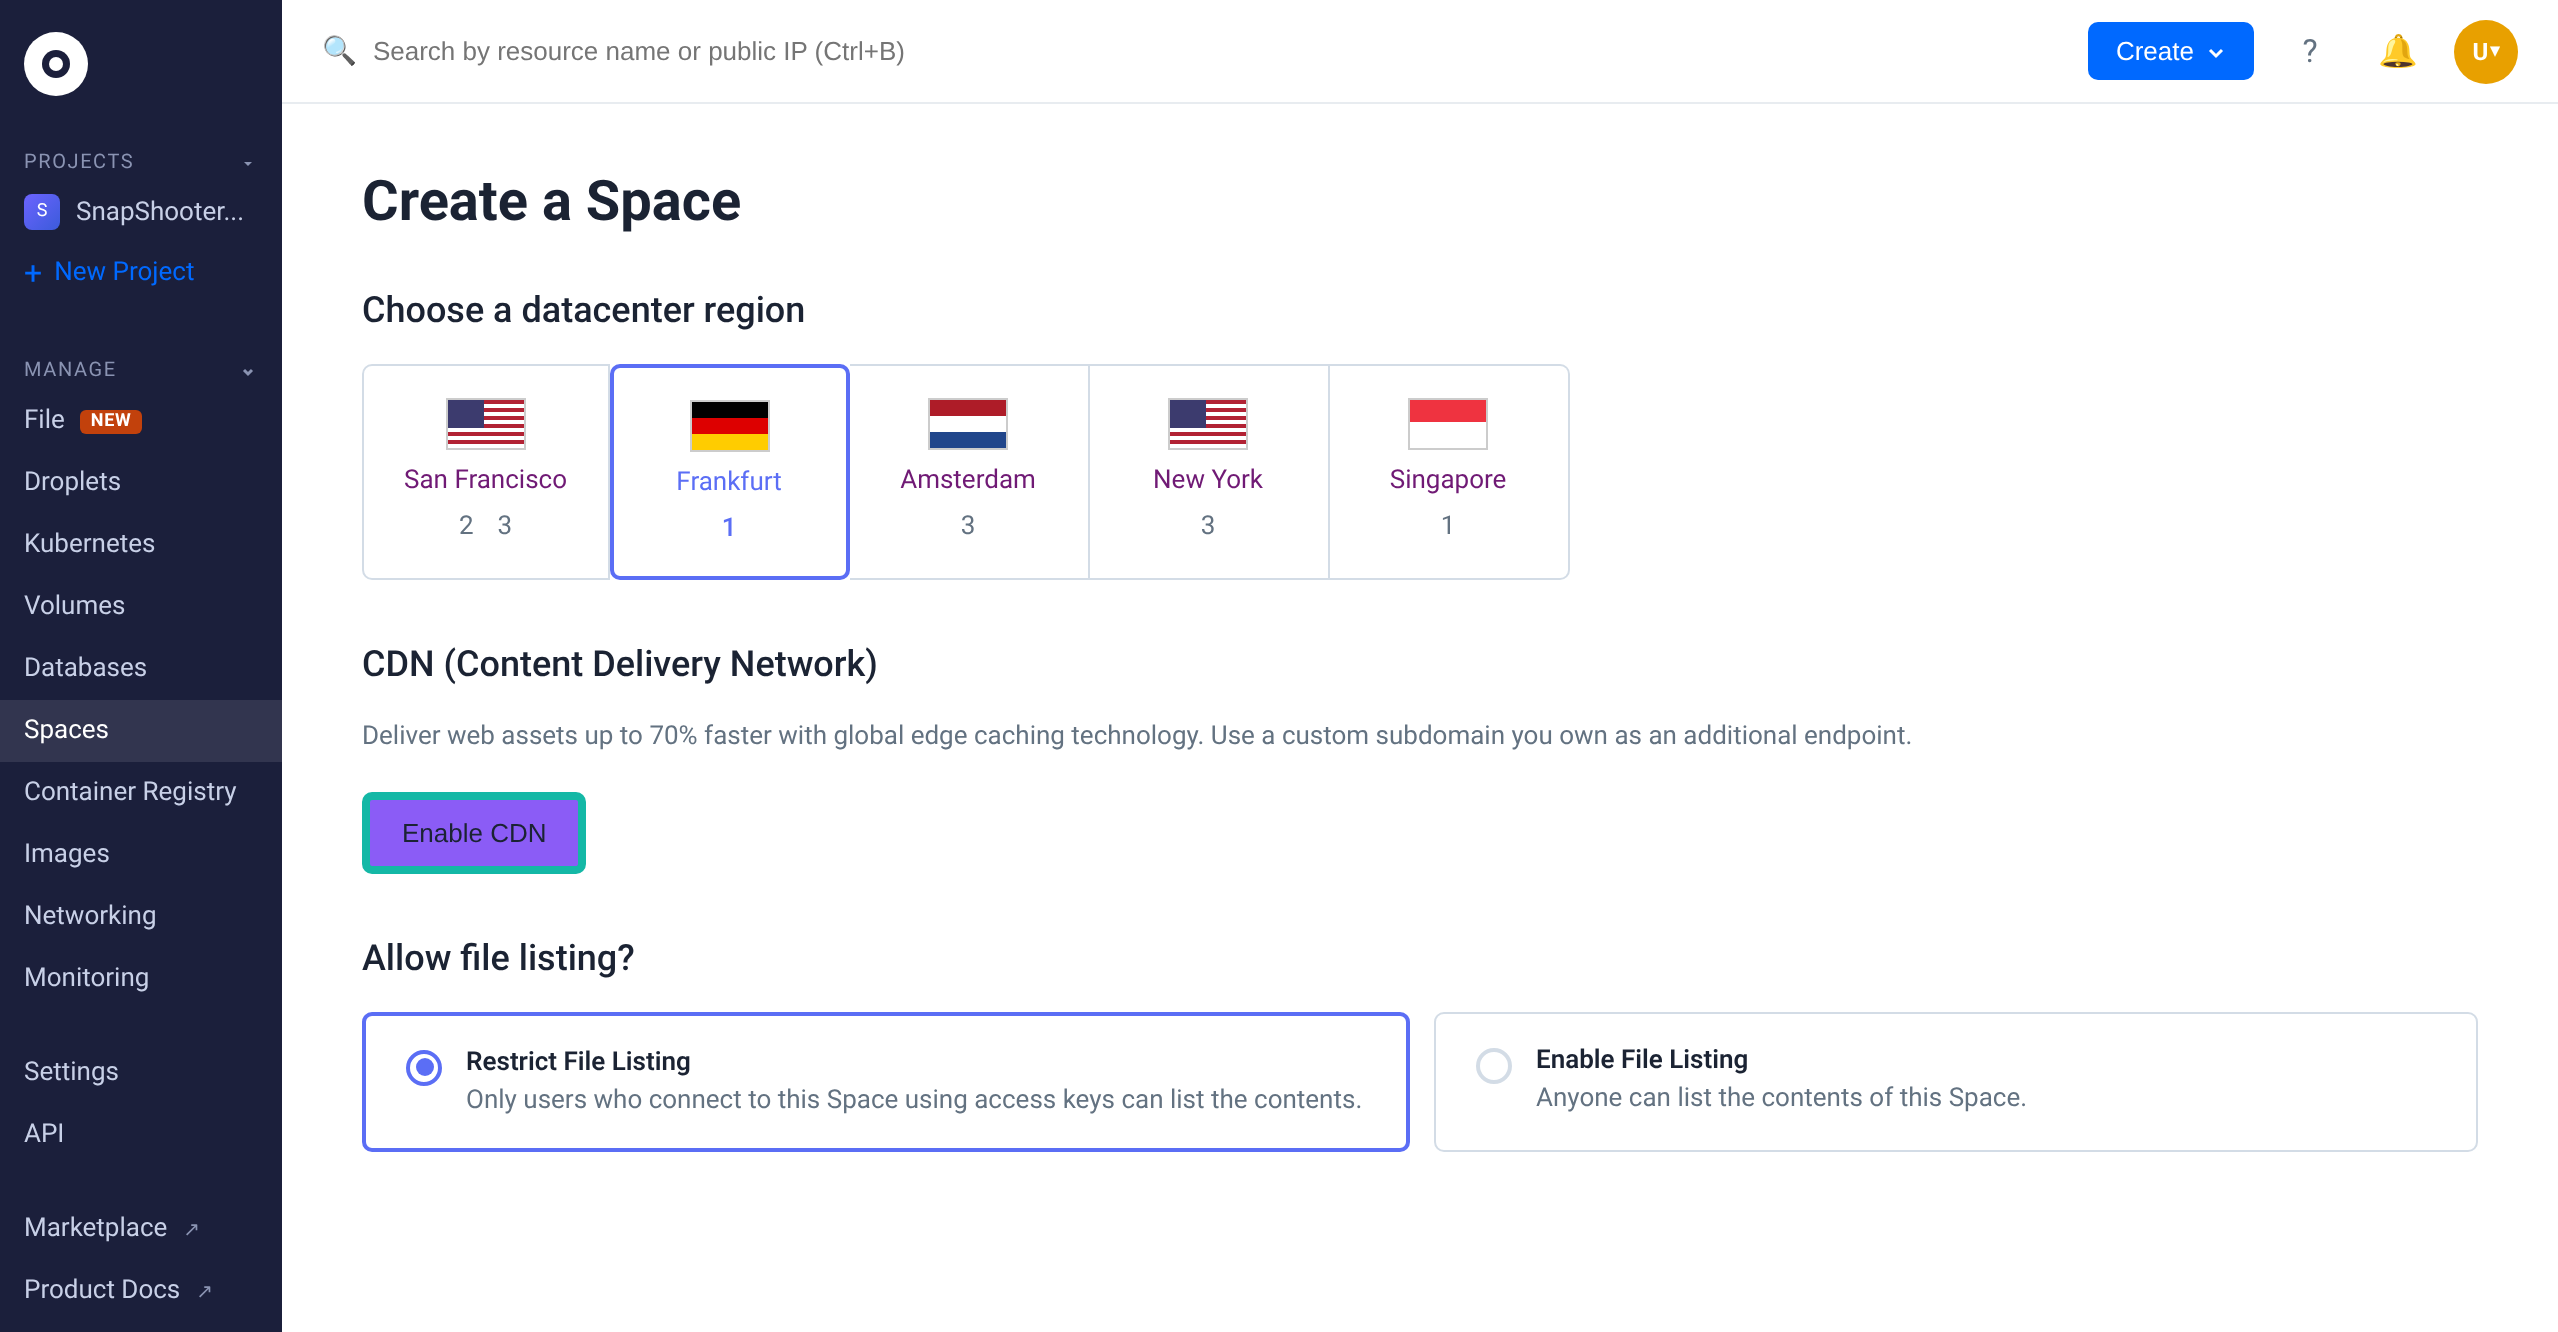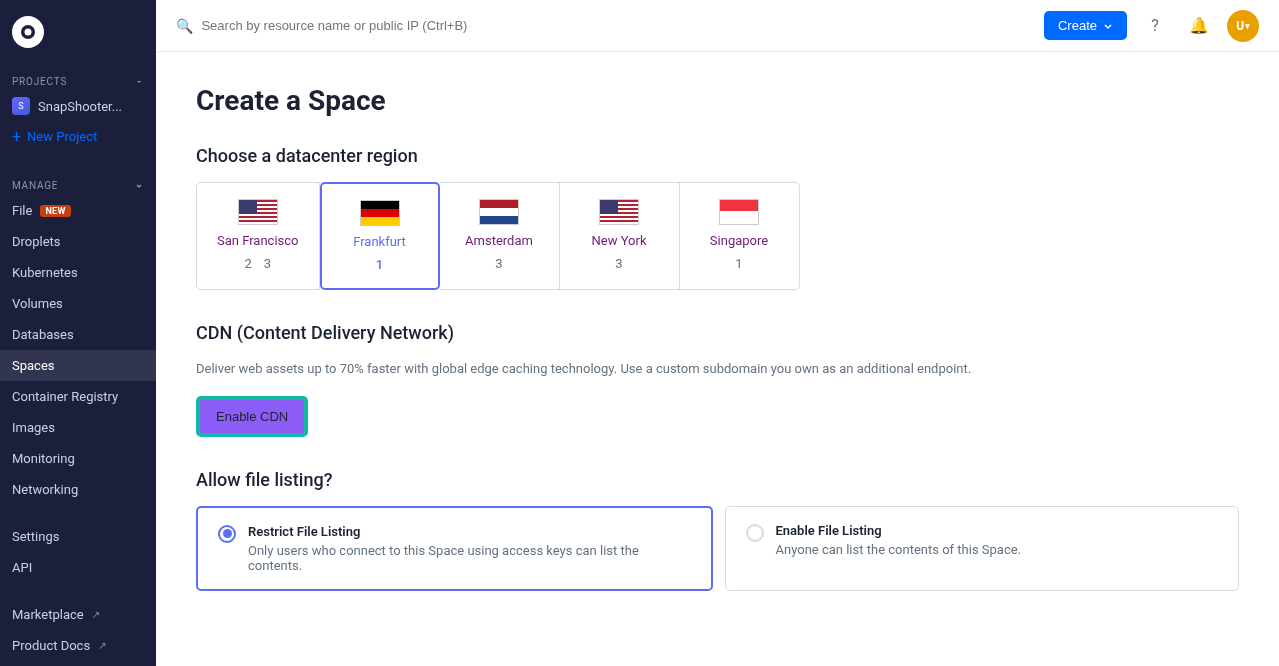--- a/index.html
+++ b/index.html
@@ -1,20 +1,20 @@
 <!DOCTYPE html>
 <html><head>
   <meta charset="utf-8">
   <style>
     * { box-sizing: border-box; margin: 0; padding: 0; }
     body { font-family: -apple-system, BlinkMacSystemFont, 'Segoe UI', Roboto, sans-serif; background: #fff; display: flex; height: 666px; overflow: hidden; }
 
     
     .sidebar {
-      width: 156px;
+      width: 141px;
       background: #1b1f3b;
       color: #fff;
       display: flex;
       flex-direction: column;
       height: 100%;
       overflow-y: auto;
       flex-shrink: 0;
       text-align: center;
     }
     .sidebar-logo {
@@ -409,24 +409,24 @@
   <div class="sidebar-item active">
     <span>Spaces</span>
   </div>
   <div class="sidebar-item">
     <span>Container Registry</span>
   </div>
   <div class="sidebar-item">
     <span>Images</span>
   </div>
   <div class="sidebar-item">
+    <span>Networking</span>
+  </div>
+  <div class="sidebar-item">
     <span>Monitoring</span>
-  </div>
-  <div class="sidebar-item">
-    <span>Networking</span>
   </div>
 
   <div class="sidebar-divider"></div>
 
   <div class="sidebar-item">
     <span>Settings</span>
   </div>
   <div class="sidebar-item">
     <span>API</span>
   </div>

